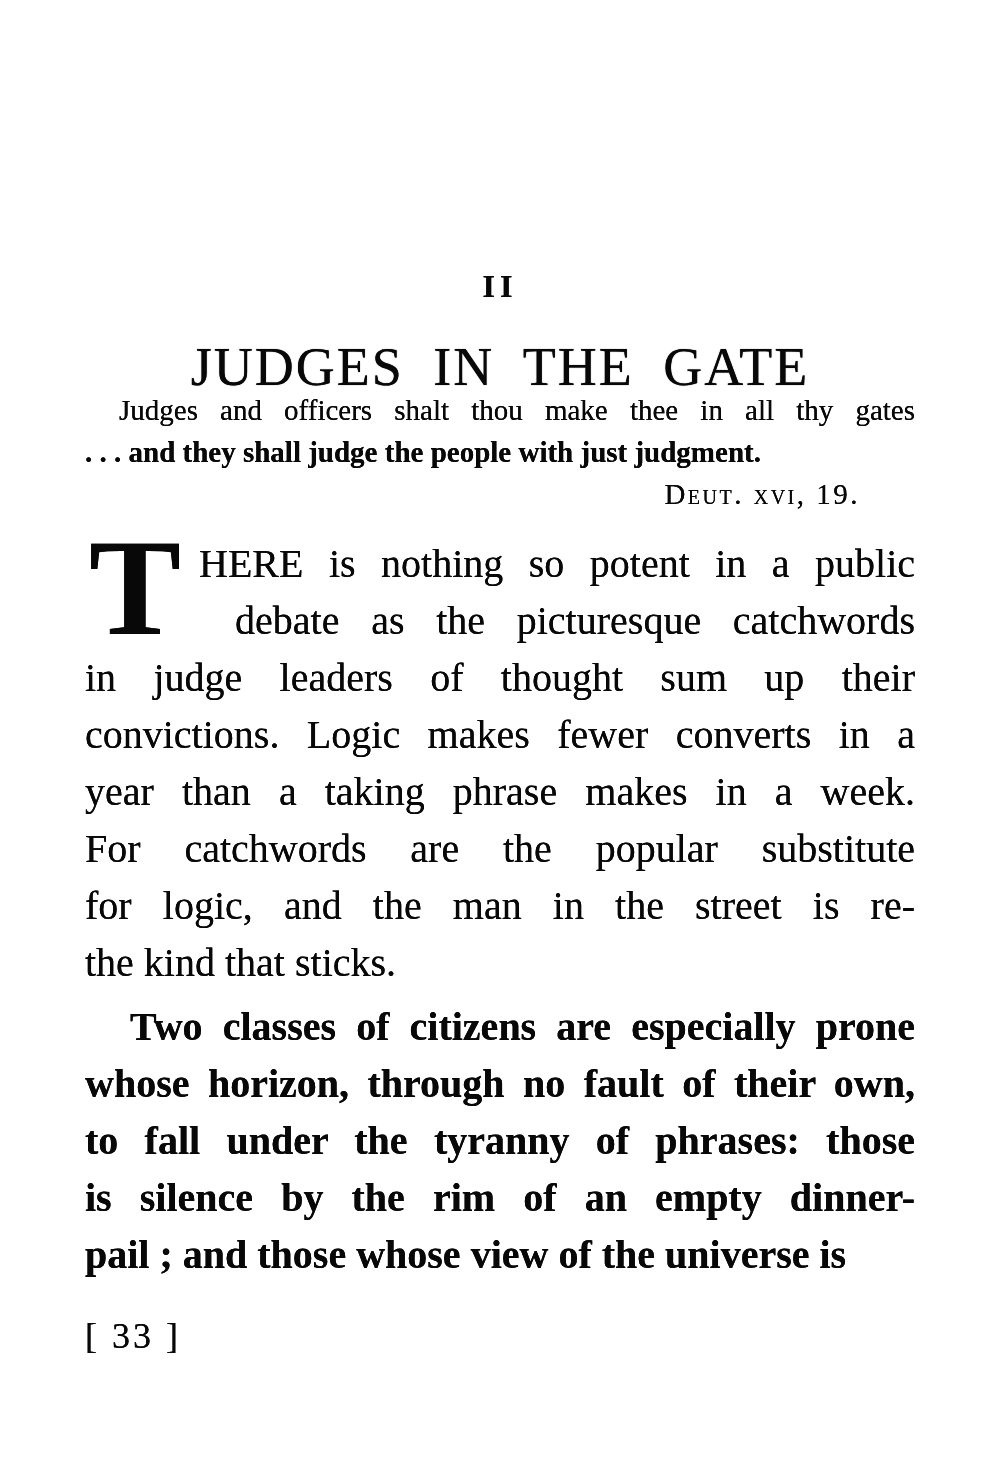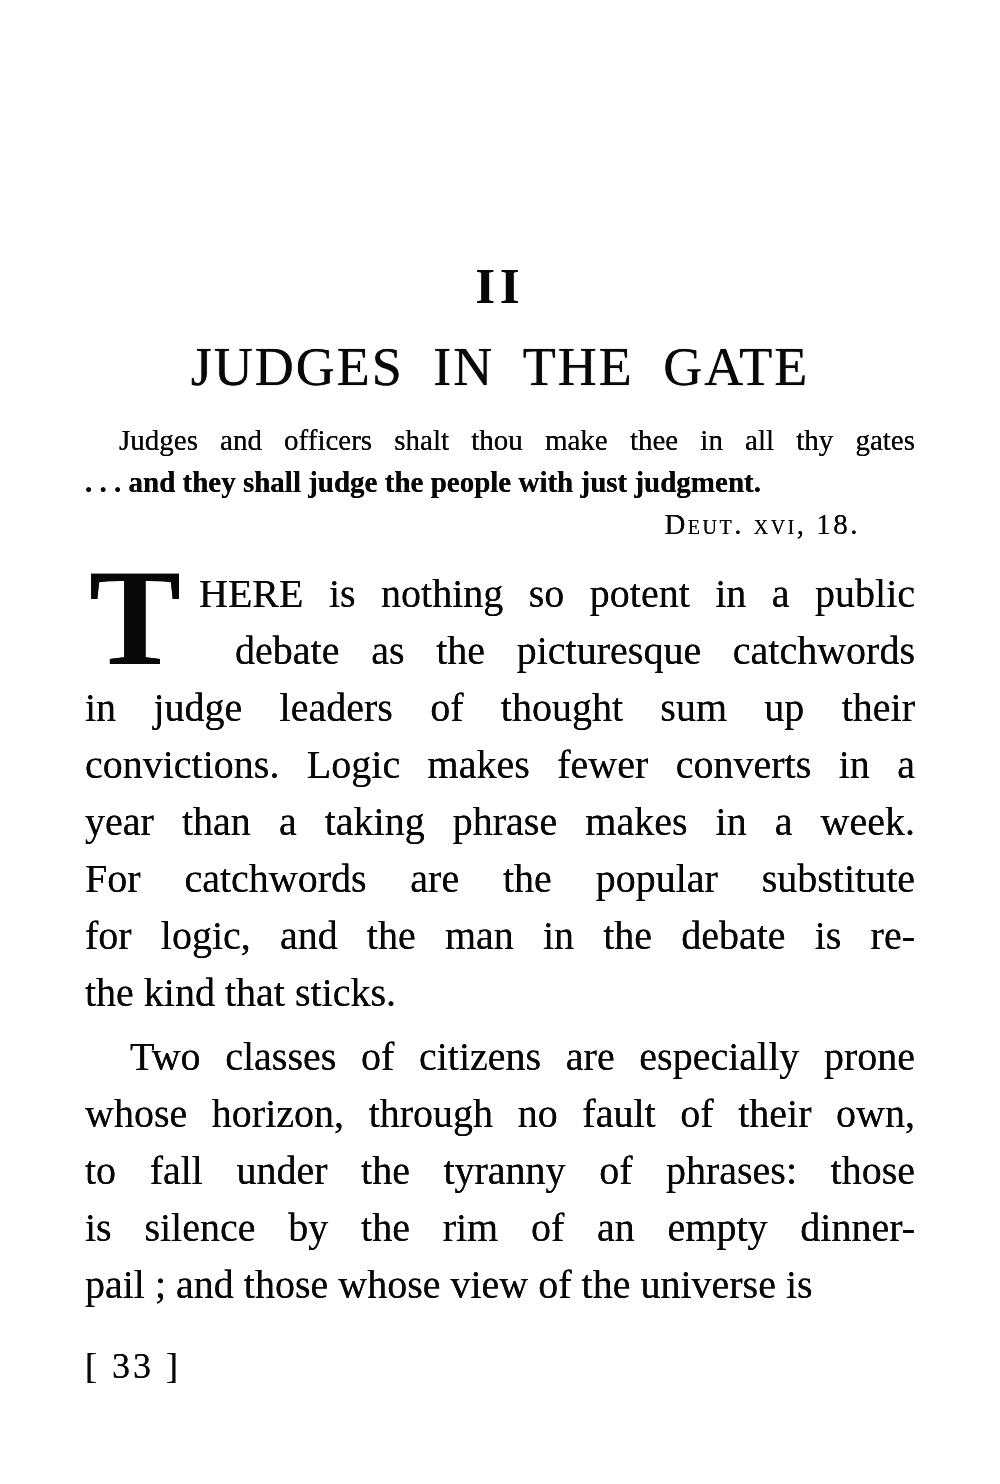--- a/index.html
+++ b/index.html
@@ -17,42 +17,41 @@
     font-family: "Liberation Serif", "DejaVu Serif", serif;
     padding: 262px 85px 0 85px;
     box-sizing: border-box;
     overflow: hidden;
     text-shadow: 0 0 0.45px #000;
   }
 
   
   .chapter-number {
     text-align: center;
-    font-size: 50px;
+    font-size: 32px;
     line-height: 48px;
     font-weight: bold;
     letter-spacing: 5px;
   }
 
   
   .chapter-title {
     margin: 36px 0 0 0;
     text-align: center;
     font-size: 54px;
     line-height: 43px;
     font-weight: normal;
     letter-spacing: 2px;
     word-spacing: 14px;
     white-space: nowrap;
     text-shadow: 0 0 0.8px #000;
   }
 
   
   .epigraph {
-    margin-top: 30px;
     font-size: 29px;
     line-height: 42px;
   }
   .eline {
     text-align: justify;
     text-align-last: justify;
     text-justify: inter-word;
   }
   .eline.first { text-indent: 34px; }
   .eline.last  { text-align-last: left; font-weight: bold; }
@@ -65,21 +64,21 @@
     line-height: 42px;
   }
 
   
   .body-text {
     margin-top: 20px;
     font-size: 40px;
     line-height: 57px;
   }
   .para { margin: 0; }
-  .para + .para { margin-top: 7px; }
+  .para + .para { margin-top: 7px; font-weight: bold; }
   .para .line {
     text-align: justify;
     text-align-last: justify;
     text-justify: inter-word;
   }
   .para .line.last { text-align-last: left; }
   .para.indent-first .line.first { text-indent: 45px; }
   .para .line.after-cap { text-indent: 36px; }
 
   .dropcap {
@@ -105,33 +104,33 @@
 <div class="page">
   <div class="chapter-number">II</div>
 
   <h1 class="chapter-title">JUDGES IN THE GATE</h1>
 
   <div class="epigraph">
     <div id="epigraph-lines">
         <div class="eline first">Judges and officers shalt thou make thee in all thy gates</div>
         <div class="eline last">. . . and they shall judge the people with just judgment.</div>
       </div>
-    <div class="attribution">Deut. xvi, 18.</div>
+    <div class="attribution">Deut. xvi, 19.</div>
   </div>
 
   <div class="body-text" id="body-text">
       <div class="para has-dropcap">
         <span class="dropcap">T</span>
         <div class="line first">HERE is nothing so potent in a public</div>
         <div class="line after-cap">debate as the picturesque catchwords</div>
         <div class="line">in judge leaders of thought sum up their</div>
         <div class="line">convictions. Logic makes fewer converts in a</div>
         <div class="line">year than a taking phrase makes in a week.</div>
         <div class="line">For catchwords are the popular substitute</div>
-        <div class="line">for logic, and the man in the debate is re-</div>
+        <div class="line">for logic, and the man in the street is re-</div>
         <div class="line last">the kind that sticks.</div>
       </div>
       <div class="para indent-first">
         <div class="line first">Two classes of citizens are especially prone</div>
         <div class="line">whose horizon, through no fault of their own,</div>
         <div class="line">to fall under the tyranny of phrases: those</div>
         <div class="line">is silence by the rim of an empty dinner-</div>
         <div class="line last">pail ; and those whose view of the universe is</div>
       </div>
     </div>

